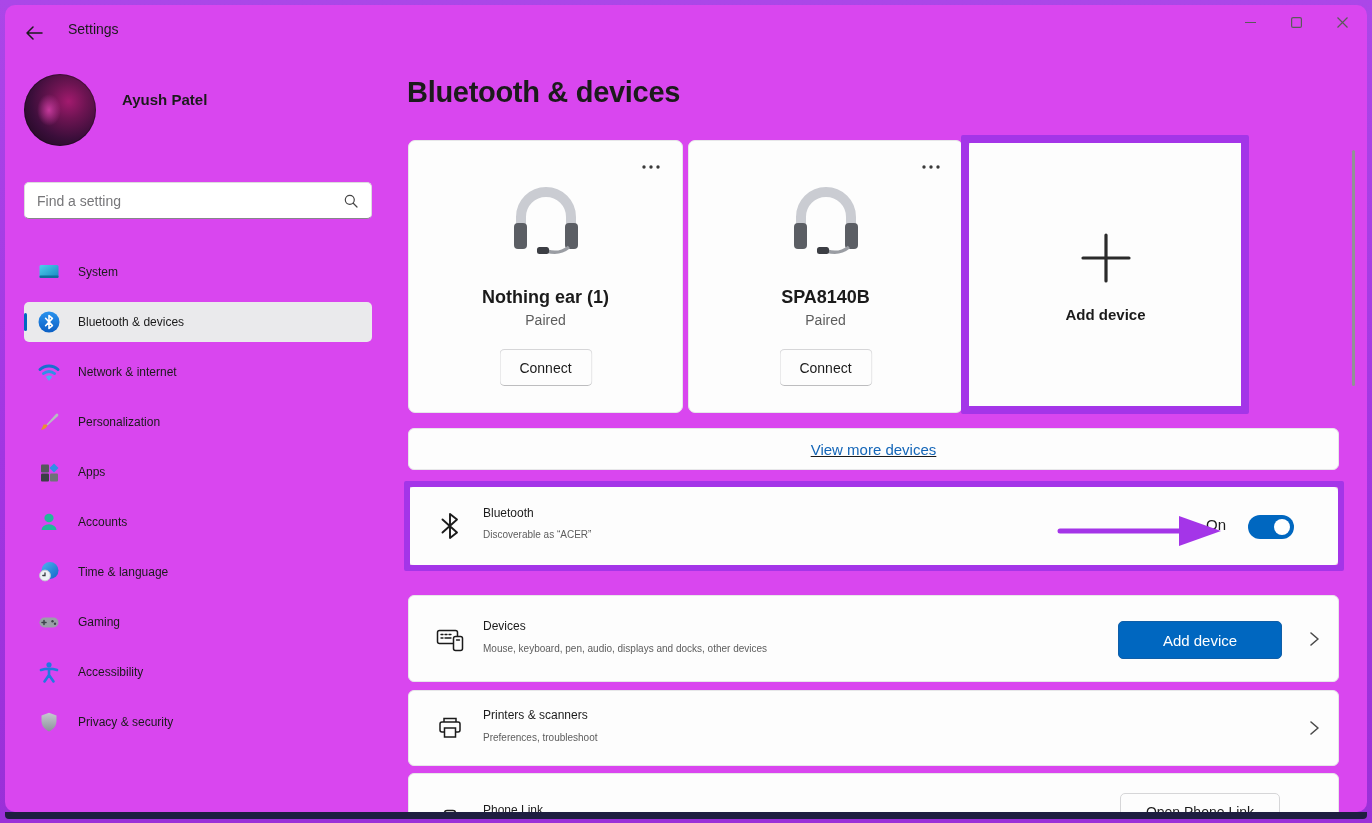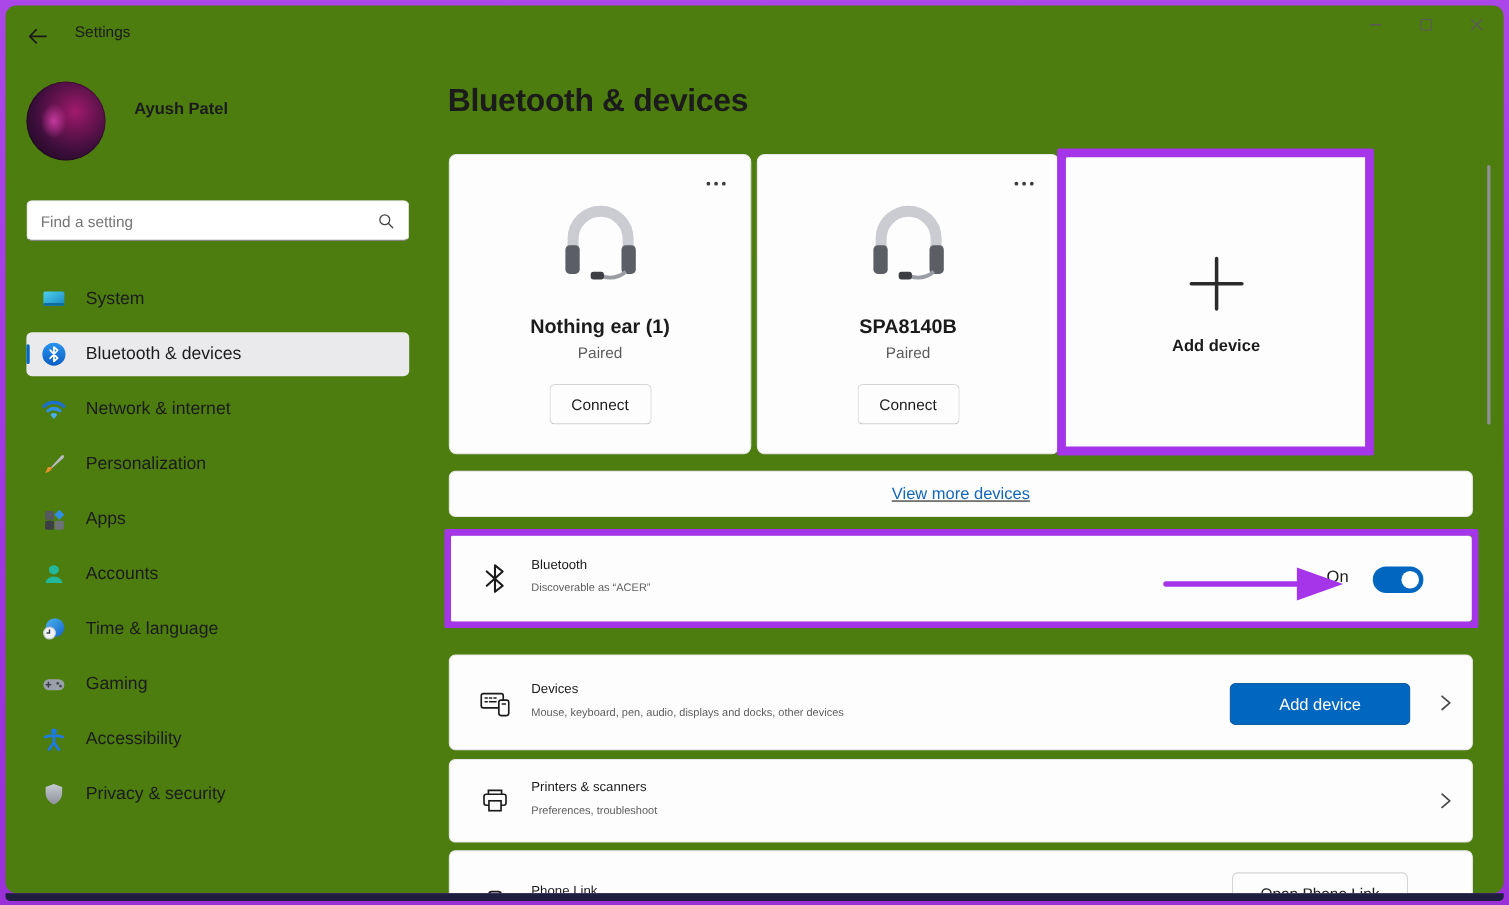--- a/index.html
+++ b/index.html
@@ -4,21 +4,21 @@
 <style>
   * { margin:0; padding:0; box-sizing:border-box; }
   html,body { width:1372px; height:823px; overflow:hidden; }
   body {
     font-family:"Liberation Sans","DejaVu Sans",sans-serif;
     background:linear-gradient(180deg,#ab47e8 0%,#a136e2 55%,#9a30d8 100%);
     position:relative; color:#1b1b1b;
   }
   .window {
     position:absolute; left:5px; top:5px; width:1362px; height:807px;
-    background:#4d7c0f; border-radius:10px; overflow:hidden;
+    background:#d946ef; border-radius:10px; overflow:hidden;
   }
   .dark-strip { position:absolute; left:5px; top:812px; width:1362px; height:7px; background:#1e1e40; border-radius:0 0 4px 4px; }
 
   
   .titlebar { position:absolute; left:0; top:0; width:100%; height:48px; }
   .back-btn { position:absolute; left:14px; top:14px; width:30px; height:28px; border-radius:5px;
     display:flex; align-items:center; justify-content:center; font-size:19px; color:#1b1b1b; cursor:pointer; }
   .win-title { position:absolute; left:63px; top:16px; font-size:14px; color:#1b1b1b; }
   .win-controls { position:absolute; right:2px; top:0; display:flex; }
   .win-btn { width:46px; height:34px; display:flex; align-items:center; justify-content:center; color:#5a5a5a; }
@@ -37,21 +37,21 @@
     font-family:inherit; color:#1b1b1b; padding:0 8px 0 12px; }
   .search-box input::placeholder { color:#767679; }
   .search-glyph { margin-right:12px; display:flex; }
 
   .nav { position:absolute; left:19px; top:247px; width:348px; }
   .nav-item { position:relative; width:348px; height:40px; margin-bottom:10px; border-radius:5px;
     display:flex; align-items:center; padding-left:13px; cursor:pointer; }
   .nav-item.selected { background:#eaeaec; }
   .nav-item.selected .pill { position:absolute; left:0; top:11px; width:3px; height:18px; border-radius:2px; background:#0067C0; }
   .nav-icon { width:24px; height:24px; margin-right:17px; display:flex; align-items:center; justify-content:center; }
-  .nav-label { font-size:16px; color:#1b1b1b; }
+  .nav-label { font-size:12px; color:#1b1b1b; }
 
   
   .page-title { position:absolute; left:402px; top:71px; font-size:29px; font-weight:700; letter-spacing:-0.3px; }
 
   .card { position:absolute; top:135px; width:275px; height:273px; background:#fdfdfd;
     border:1px solid #e7e7e9; border-radius:7px; }
   .card-1 { left:403px; } .card-2 { left:683px; } .card-3 { left:963px; }
   .more-btn { position:absolute; top:16px; right:16px; width:30px; height:20px; display:flex;
     align-items:center; justify-content:center; cursor:pointer; }
   .headset { position:absolute; left:50%; top:42px; transform:translateX(-50%); }

